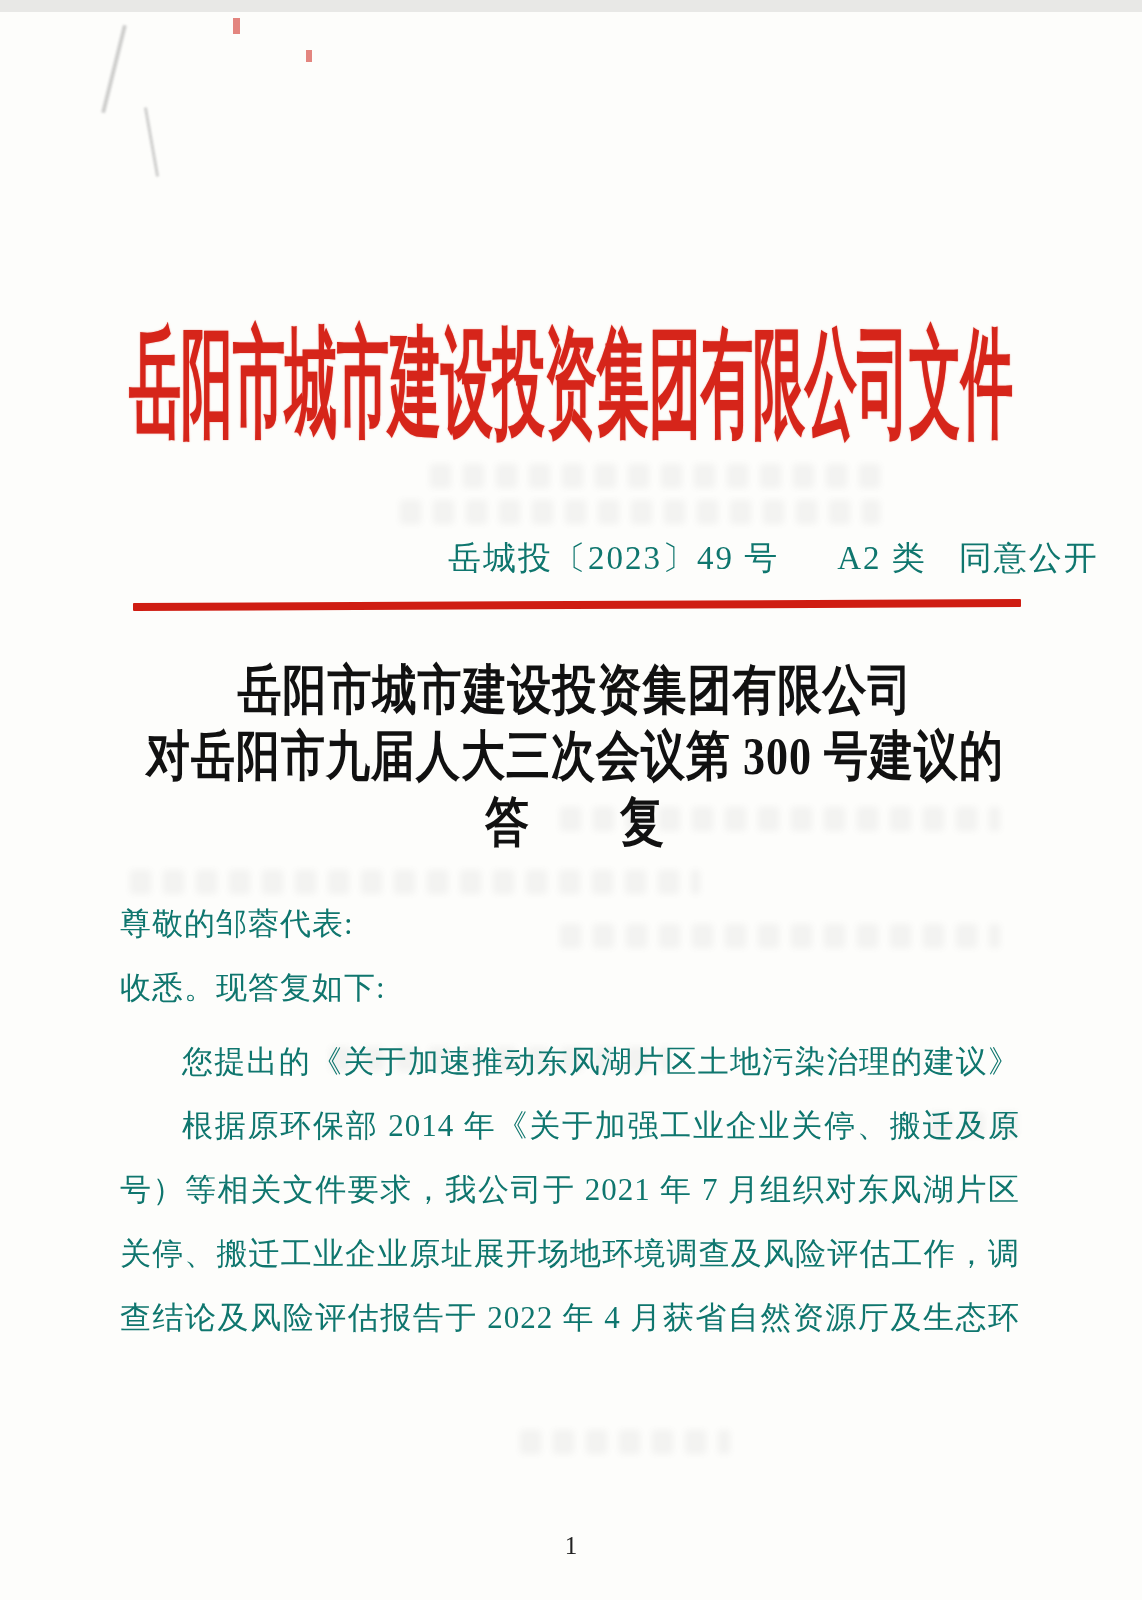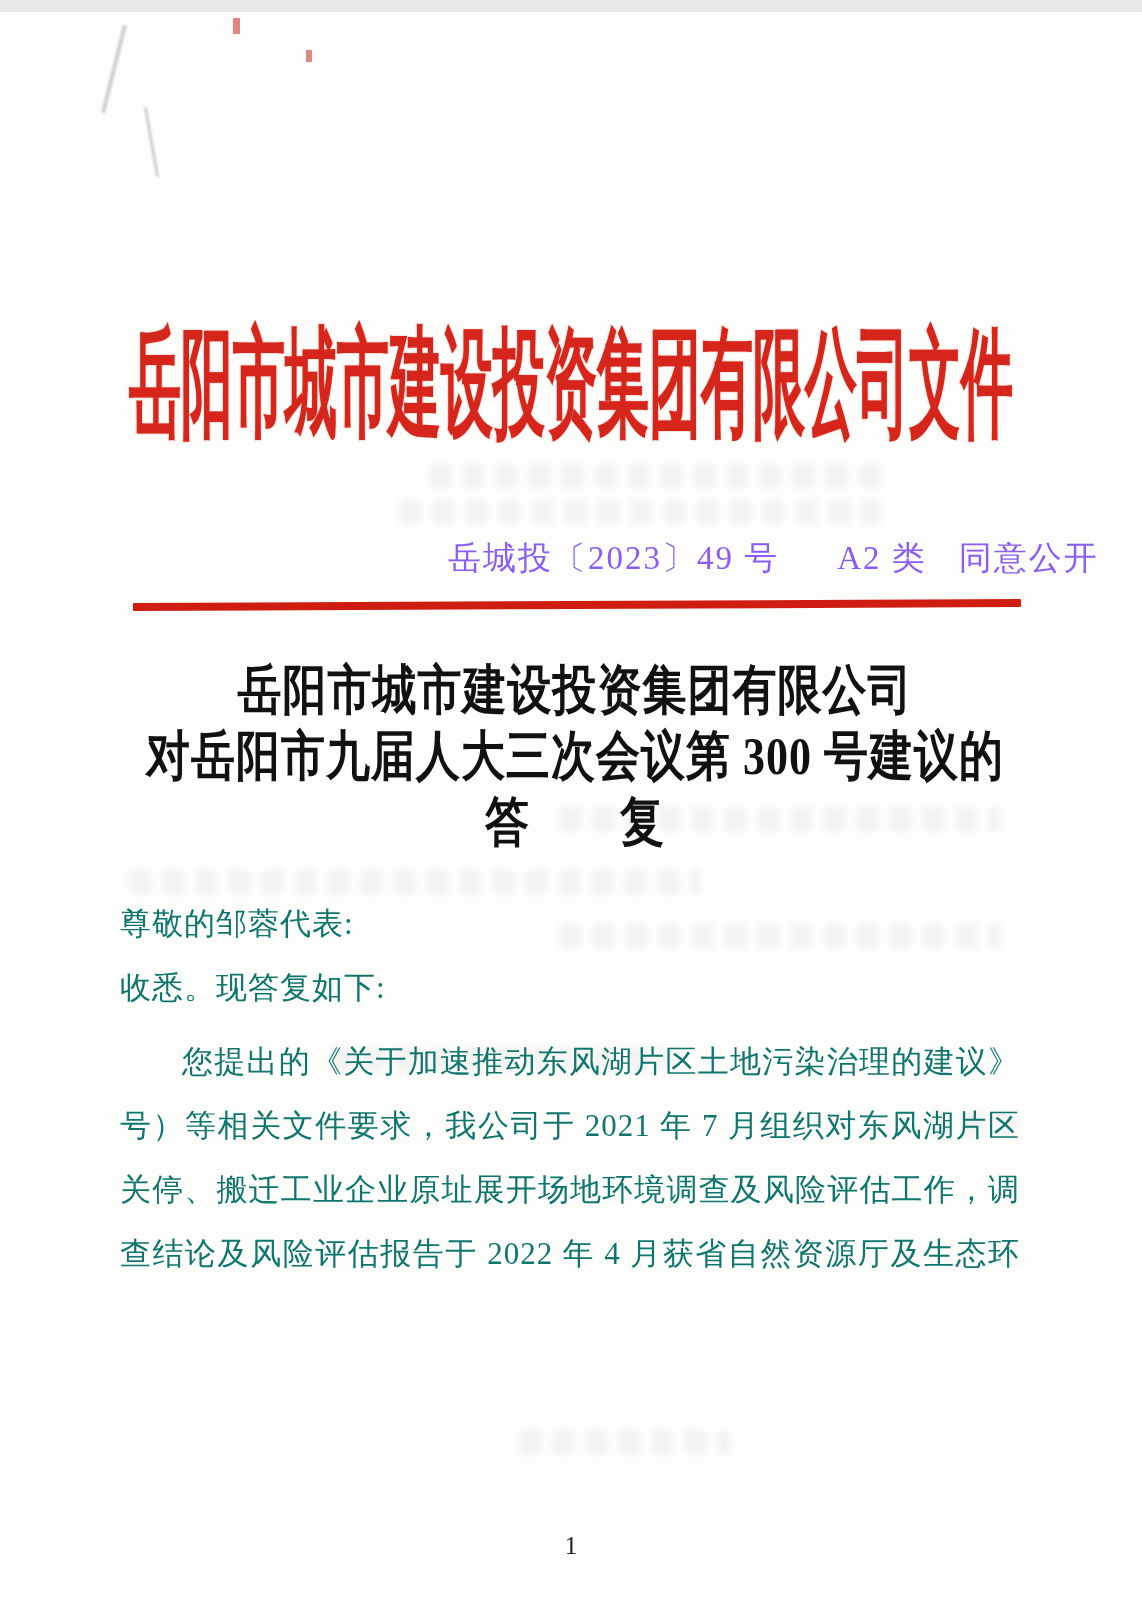--- a/index.html
+++ b/index.html
@@ -40,21 +40,21 @@
 
   
   .doc-info {
     position: absolute;
     top: 524px;
     left: 448px;
     display: flex;
     align-items: baseline;
     font-size: 33px;
     letter-spacing: 2px;
-    color: #8b5cf6;
+    color: #0f766e;
     white-space: nowrap;
     text-align: right;
   }
   .doc-info .gap-wide { display: inline-block; width: 58px; }
   .doc-info .gap-small { display: inline-block; width: 32px; }
 
   
   .red-rule {
     position: absolute;
     top: 589px;
@@ -188,20 +188,21 @@
     </div>
     <div class="t-line">
       <span class="stretch">答　　复</span>
     </div>
   </div>
 
   <div class="body-text">
     <div class="bline">尊敬的邹蓉代表:</div>
     <div class="bline">收悉。现答复如下:</div>
     <div class="bline indent fill para-gap">您提出的《关于加速推动东风湖片区土地污染治理的建议》</div>
+    <div class="bline indent fill">根据原环保部 2014 年《关于加强工业企业关停、搬迁及原</div>
     <div class="bline fill">号）等相关文件要求，我公司于 2021 年 7 月组织对东风湖片区</div>
     <div class="bline fill">关停、搬迁工业企业原址展开场地环境调查及风险评估工作，调</div>
     <div class="bline fill">查结论及风险评估报告于 2022 年 4 月获省自然资源厅及生态环</div>
   </div>
 
   <div class="page-number">1</div>
 
 </div>
 
 </body></html>

